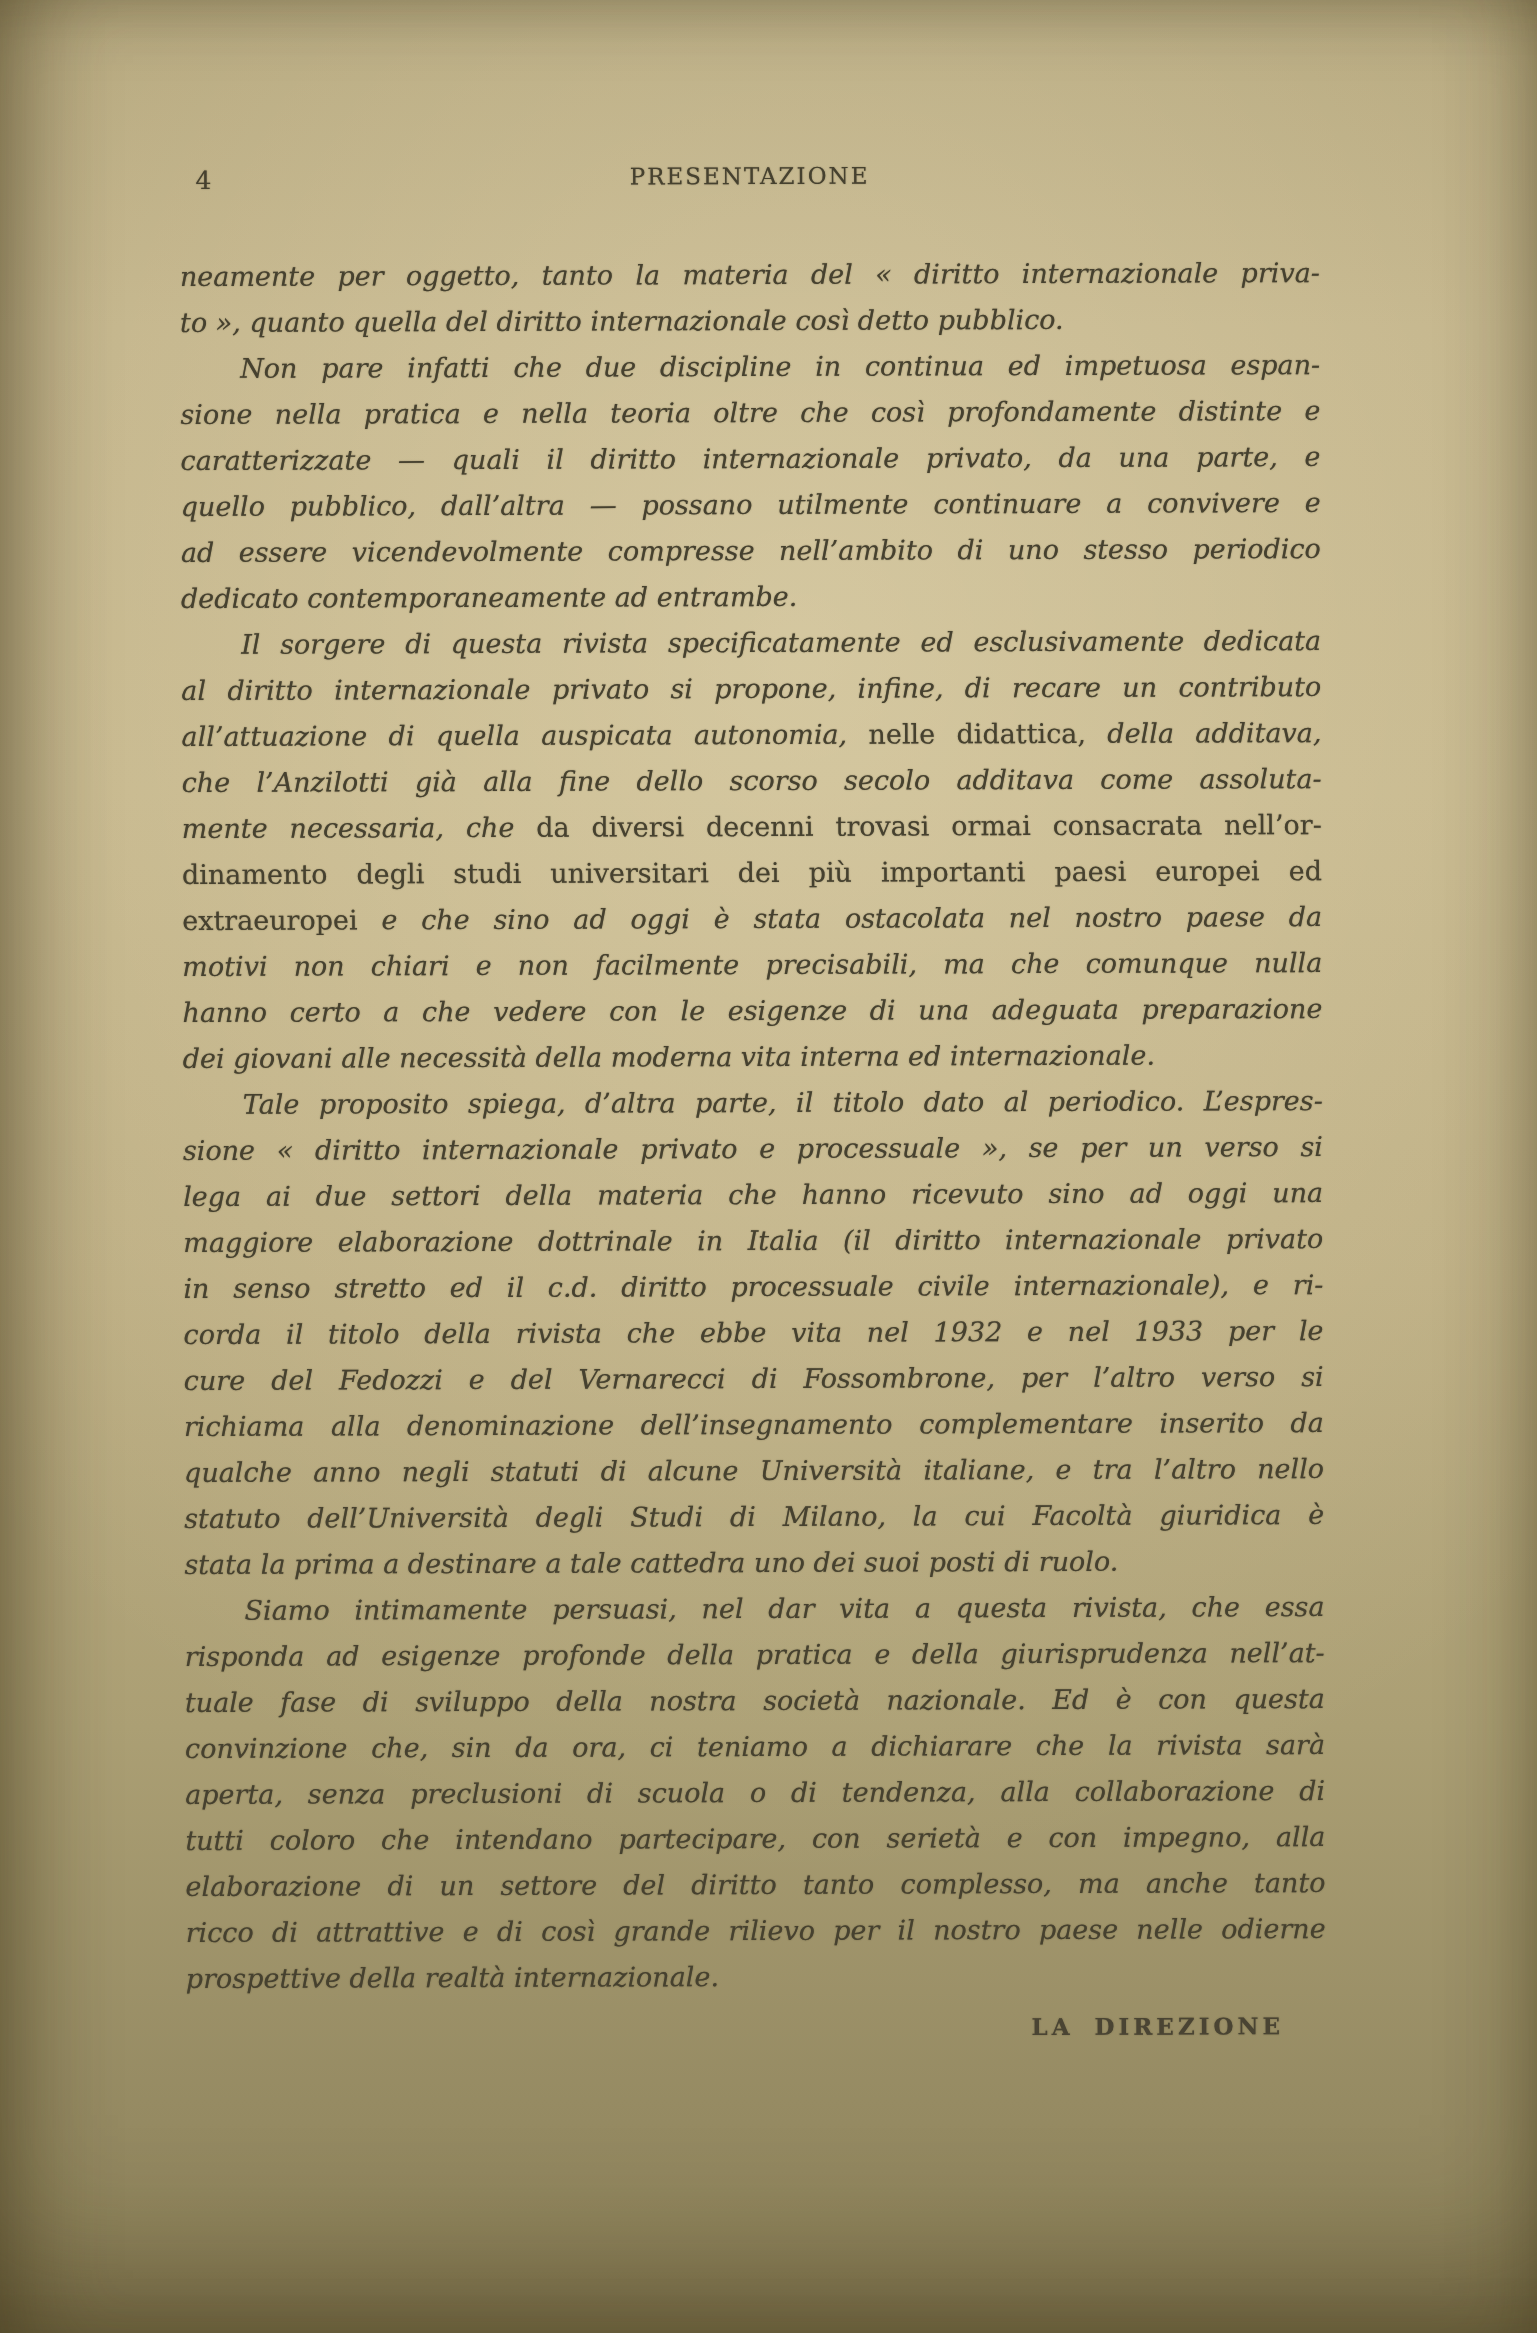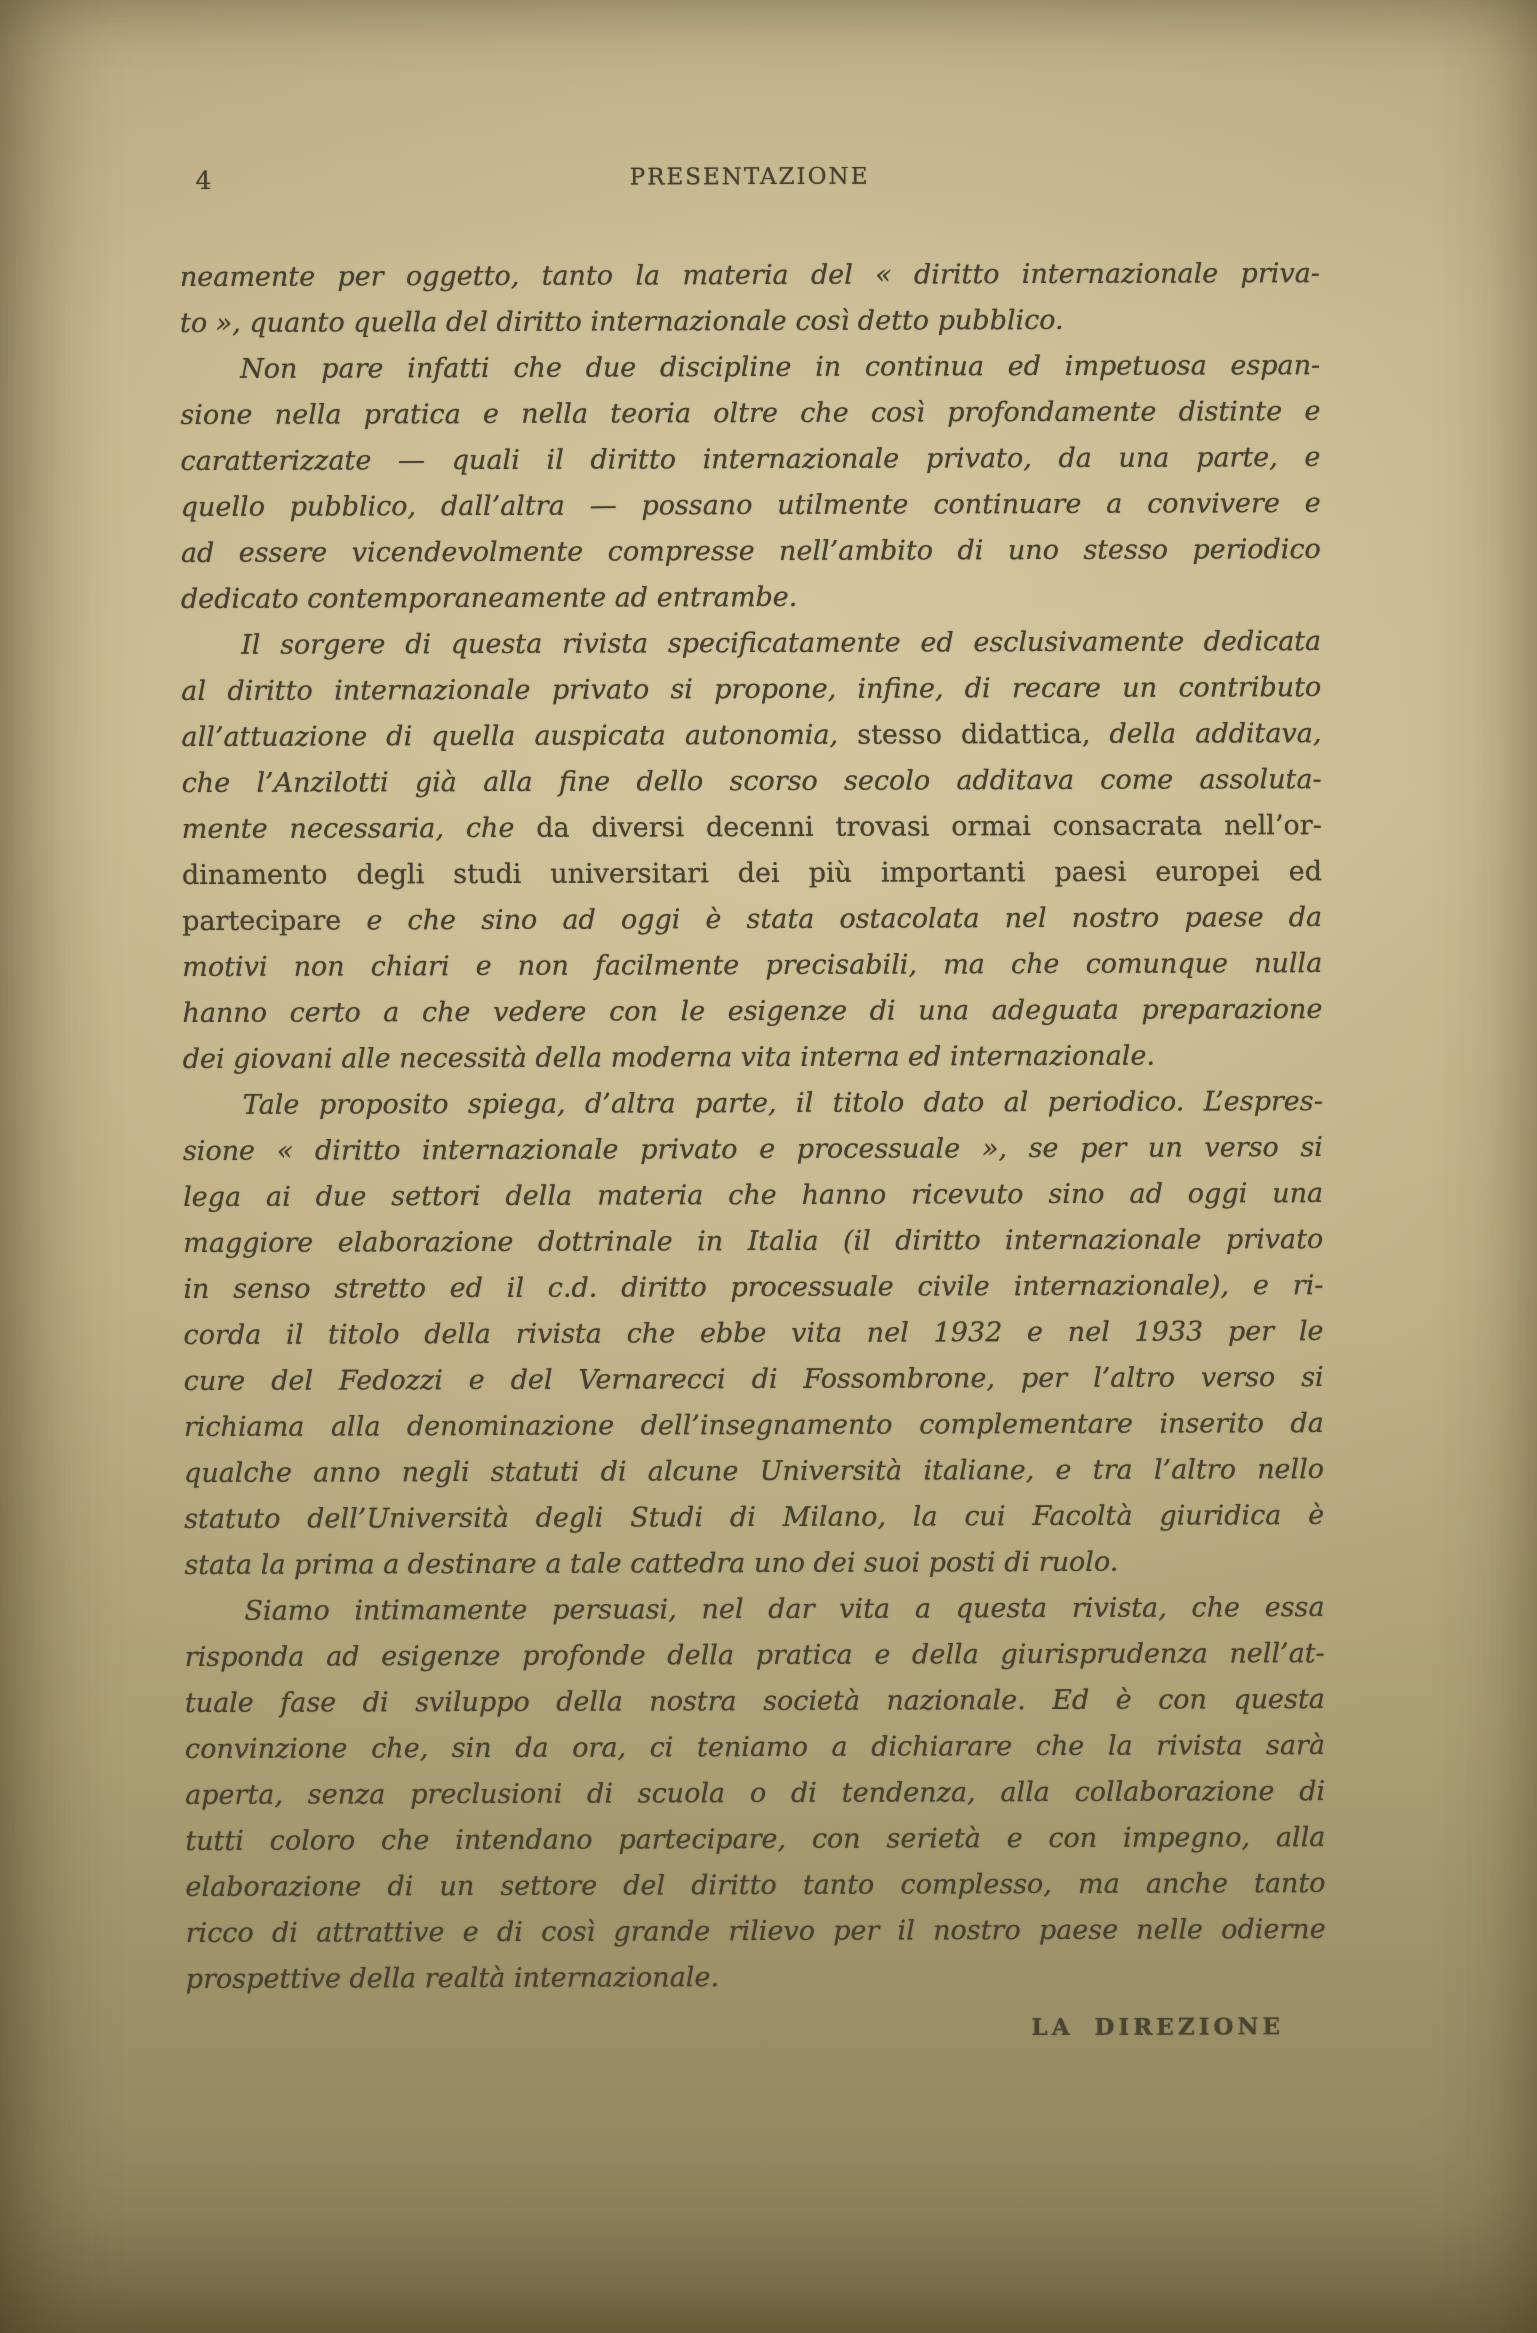--- a/index.html
+++ b/index.html
@@ -95,25 +95,25 @@
       <div class="line"><span class="it">neamente per oggetto, tanto la materia del « diritto internazionale priva-</span></div>
       <div class="line last"><span class="it">to », quanto quella del diritto internazionale così detto pubblico.</span></div>
       <div class="line indent"><span class="it">Non pare infatti che due discipline in continua ed impetuosa espan-</span></div>
       <div class="line"><span class="it">sione nella pratica e nella teoria oltre che così profondamente distinte e</span></div>
       <div class="line"><span class="it">caratterizzate — quali il diritto internazionale privato, da una parte, e</span></div>
       <div class="line"><span class="it">quello pubblico, dall’altra — possano utilmente continuare a convivere e</span></div>
       <div class="line"><span class="it">ad essere vicendevolmente compresse nell’ambito di uno stesso periodico</span></div>
       <div class="line last"><span class="it">dedicato contemporaneamente ad entrambe.</span></div>
       <div class="line indent"><span class="it">Il sorgere di questa rivista specificatamente ed esclusivamente dedicata</span></div>
       <div class="line"><span class="it">al diritto internazionale privato si propone, infine, di recare un contributo</span></div>
-      <div class="line"><span class="it">all’attuazione di quella auspicata autonomia, </span><span class="rm">stesso didattica, </span><span class="it">della additava,</span></div>
+      <div class="line"><span class="it">all’attuazione di quella auspicata autonomia, </span><span class="rm">nelle didattica, </span><span class="it">della additava,</span></div>
       <div class="line"><span class="it">che l’Anzilotti già alla fine dello scorso secolo additava come assoluta-</span></div>
       <div class="line"><span class="it">mente necessaria, che </span><span class="rm">da diversi decenni trovasi ormai consacrata nell’or-</span></div>
       <div class="line"><span class="rm">dinamento degli studi universitari dei più importanti paesi europei ed</span></div>
-      <div class="line"><span class="rm">partecipare </span><span class="it">e che sino ad oggi è stata ostacolata nel nostro paese da</span></div>
+      <div class="line"><span class="rm">extraeuropei </span><span class="it">e che sino ad oggi è stata ostacolata nel nostro paese da</span></div>
       <div class="line"><span class="it">motivi non chiari e non facilmente precisabili, ma che comunque nulla</span></div>
       <div class="line"><span class="it">hanno certo a che vedere con le esigenze di una adeguata preparazione</span></div>
       <div class="line last"><span class="it">dei giovani alle necessità della moderna vita interna ed internazionale.</span></div>
       <div class="line indent"><span class="it">Tale proposito spiega, d’altra parte, il titolo dato al periodico. L’espres-</span></div>
       <div class="line"><span class="it">sione « diritto internazionale privato e processuale », se per un verso si</span></div>
       <div class="line"><span class="it">lega ai due settori della materia che hanno ricevuto sino ad oggi una</span></div>
       <div class="line"><span class="it">maggiore elaborazione dottrinale in Italia (il diritto internazionale privato</span></div>
       <div class="line"><span class="it">in senso stretto ed il c.d. diritto processuale civile internazionale), e ri-</span></div>
       <div class="line"><span class="it">corda il titolo della rivista che ebbe vita nel 1932 e nel 1933 per le</span></div>
       <div class="line"><span class="it">cure del Fedozzi e del Vernarecci di Fossombrone, per l’altro verso si</span></div>

